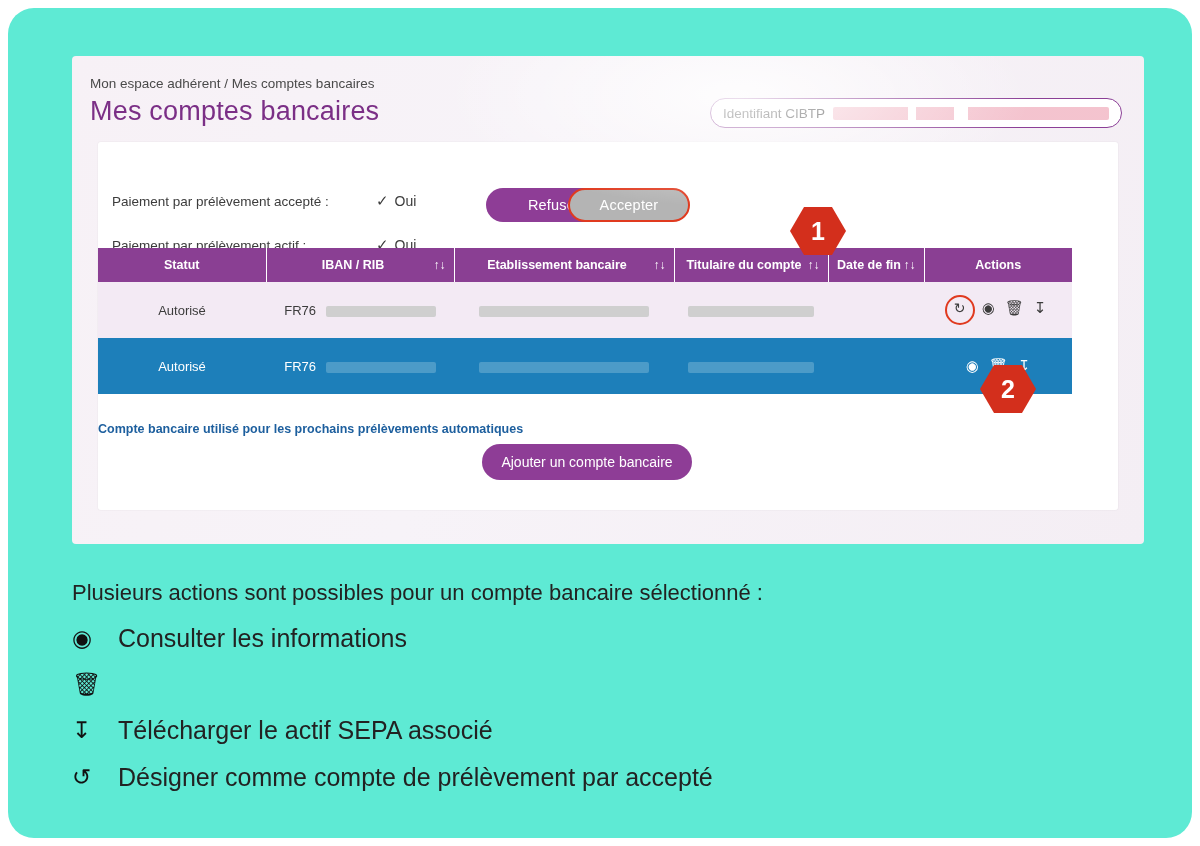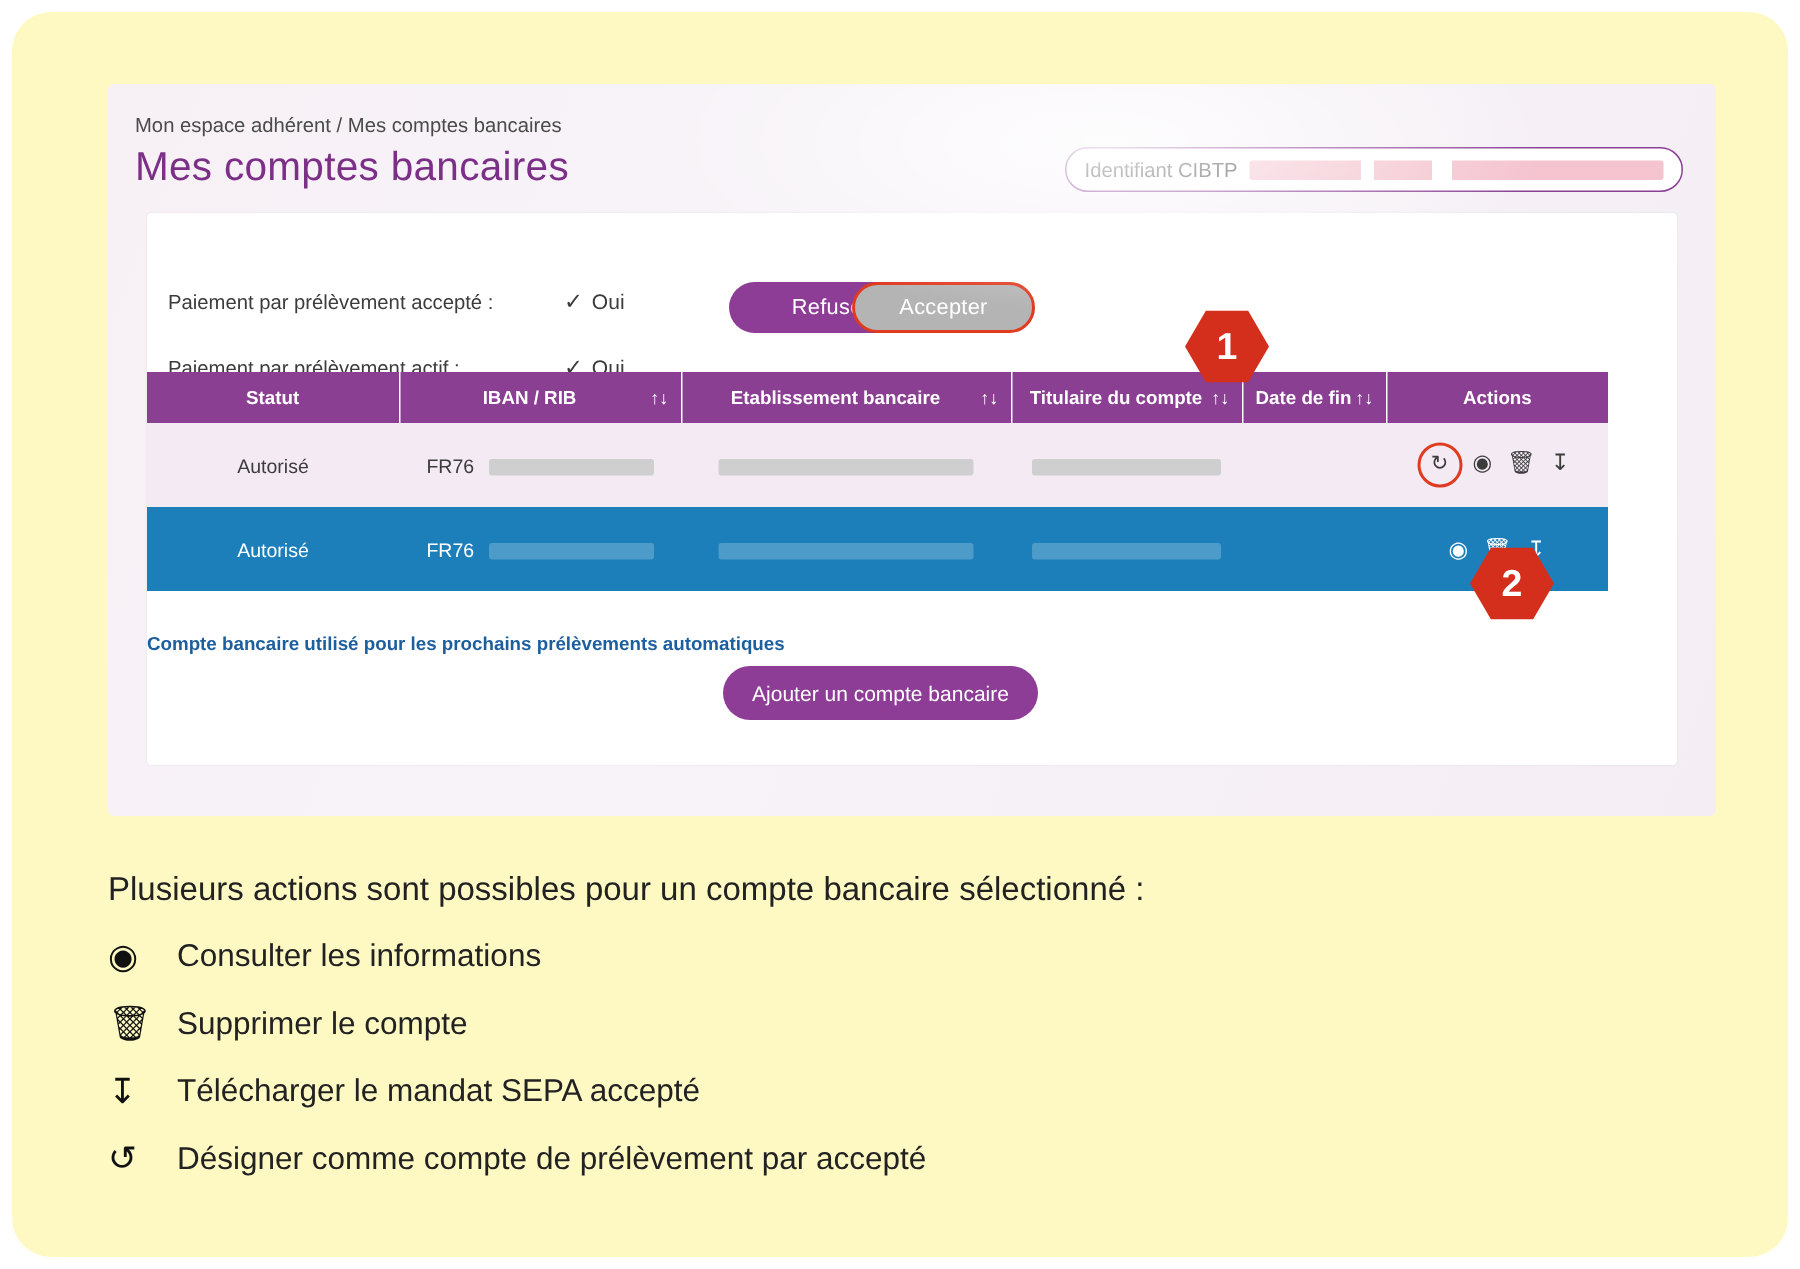--- a/index.html
+++ b/index.html
@@ -21,21 +21,21 @@
     background: #ffffff;
   }
 
   
   .outer-card {
     position: absolute;
     left: 8px;
     top: 8px;
     width: 1184px;
     height: 830px;
-    background: #fef9c3;
+    background: #5eead4;
     border-radius: 26px;
   }
 
   
   .shot {
     position: absolute;
     left: 64px;
     top: 48px;
     width: 1072px;
     height: 488px;
@@ -278,21 +278,21 @@
     align-items: center;
     margin-bottom: 18px;
   }
   .legend-ic {
     width: 46px;
     font-size: 23px;
     text-align: left;
     color: #111;
   }
   .legend-tx {
-    font-size: 21px;
+    font-size: 25px;
     color: #222;
   }
 </style>
 </head>
 <body>
 
 <div class="page">
   <div class="outer-card">
 
     <div class="shot">
@@ -388,25 +388,24 @@
 
     <div class="legend">
       <p class="legend-title">Plusieurs actions sont possibles pour un compte bancaire sélectionné :</p>
 
       <div class="legend-item">
         <span class="legend-ic">◉</span>
         <span class="legend-tx">Consulter les informations</span>
       </div>
       <div class="legend-item">
         <span class="legend-ic">🗑</span>
-        <span class="legend-tx">Supprimer le compte</span>
       </div>
       <div class="legend-item">
         <span class="legend-ic">↧</span>
-        <span class="legend-tx">Télécharger le mandat SEPA accepté</span>
+        <span class="legend-tx">Télécharger le actif SEPA associé</span>
       </div>
       <div class="legend-item">
         <span class="legend-ic">↺</span>
         <span class="legend-tx">Désigner comme compte de prélèvement par accepté</span>
       </div>
     </div>
 
   </div>
 </div>
 

